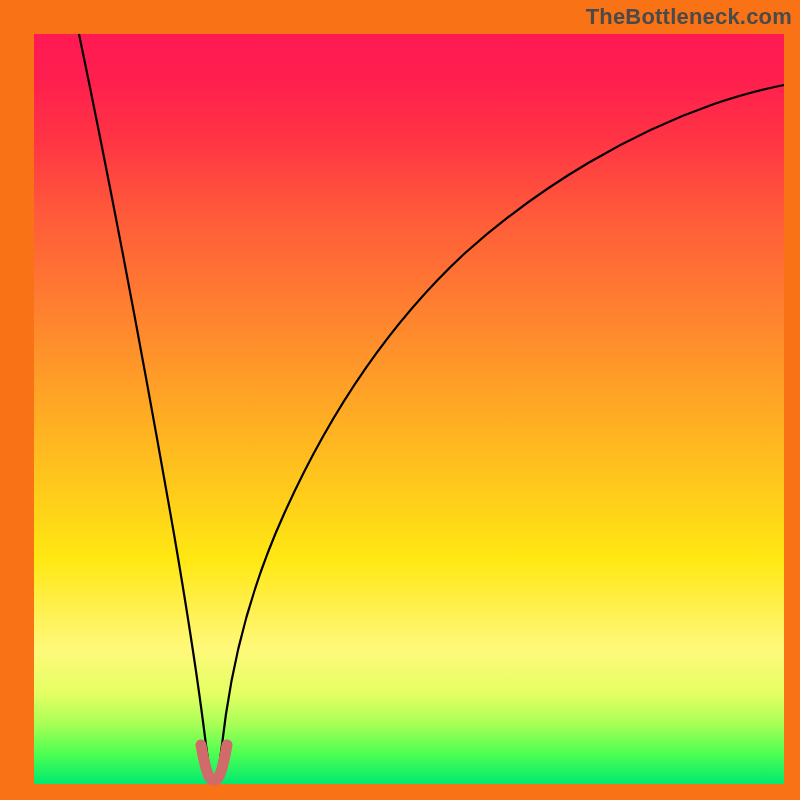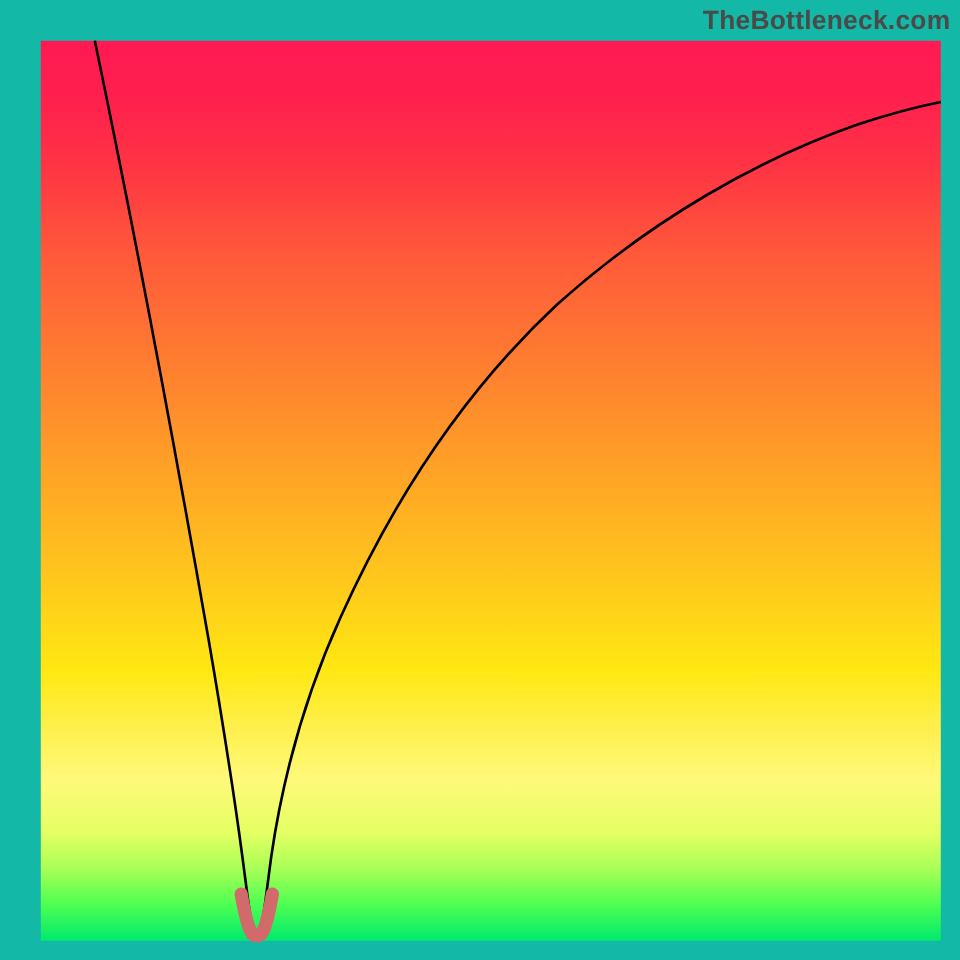--- a/index.html
+++ b/index.html
@@ -8,21 +8,21 @@
     width: 800px;
     height: 800px;
     overflow: hidden;
     background: #000;
   }
   .frame {
     position: absolute;
     left: 0; top: 0;
     width: 800px;
     height: 800px;
-    background: #14b8a6;
+    background: #f97316;
   }
   .plot-area {
     position: absolute;
     left: 34px;
     top: 34px;
     width: 750px;
     height: 750px;
     background: linear-gradient(to bottom,
       #ff1a53 0%,
       #ff1f4e 6%,

